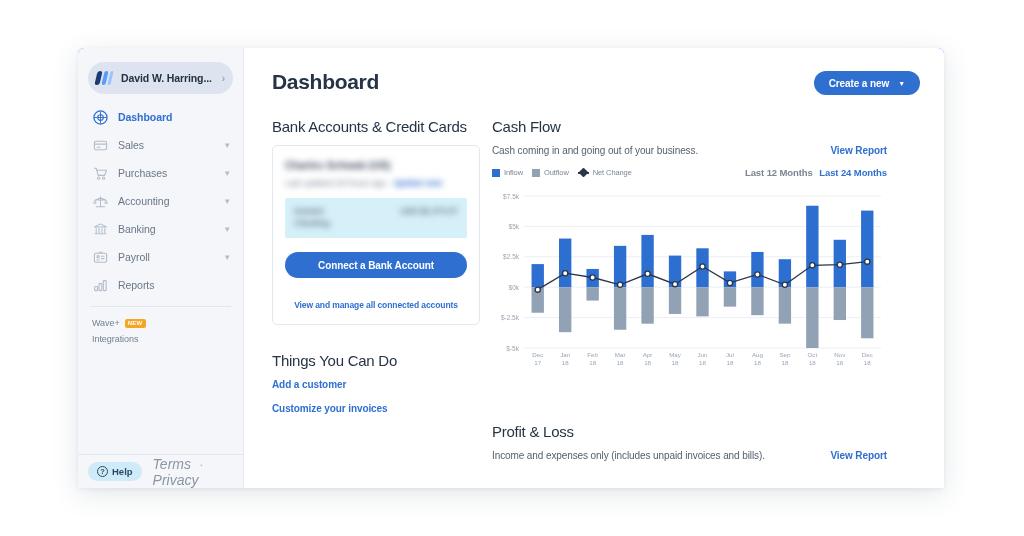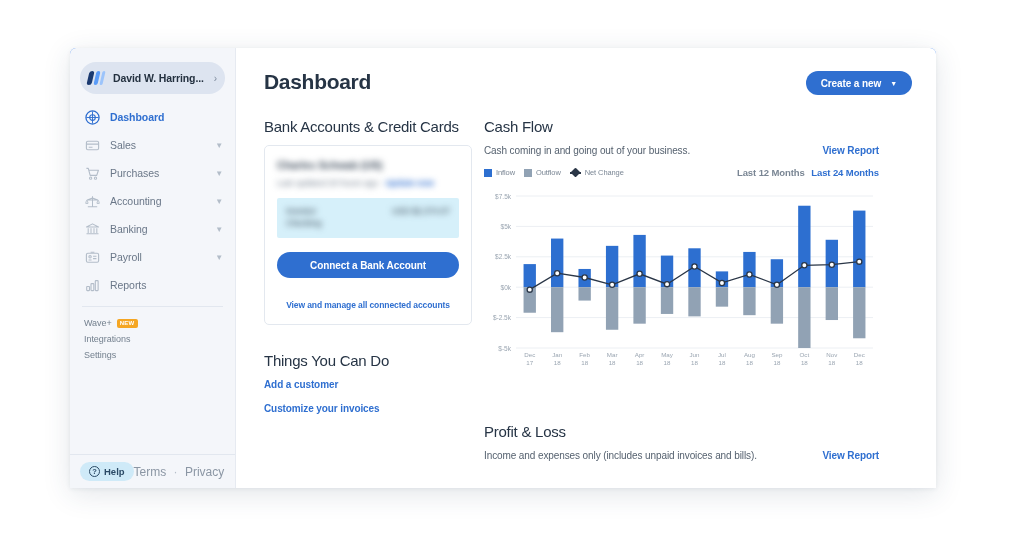--- a/index.html
+++ b/index.html
@@ -6,21 +6,21 @@
   html, body {
     width: 1024px; height: 536px;
     background: #ffffff;
     font-family: "Liberation Sans", sans-serif;
     overflow: hidden;
   }
 
   
   #app-window {
     position: absolute;
-    left: 70px; top: 48px;
+    left: 78px; top: 48px;
     width: 866px; height: 440px;
     background: #3b82f6;
     border-radius: 6px 6px 0 0;
     box-shadow: 0 6px 28px rgba(40,60,90,.13), 0 1px 4px rgba(40,60,90,.08);
     overflow: hidden;
     display: flex;
   }
 
   
   #sidebar {
@@ -82,21 +82,21 @@
     height: 34px; display: flex; align-items: center; padding: 0 10px;
   }
   .help-pill {
     background: #cfeaf8; border-radius: 11px; height: 19px;
     display: flex; align-items: center; padding: 0 9px; cursor: pointer;
   }
   .help-pill .q { width: 11px; height: 11px; border: 1.4px solid #2b4a66;
     border-radius: 50%; font-size: 7.5px; color: #2b4a66; font-weight: bold;
     display: flex; align-items: center; justify-content: center; margin-right: 4px; }
   .help-pill span.t { font-size: 9.5px; font-weight: bold; color: #2b4a66; }
-  .foot-links { font-size: 12px; color: #8b96a4; }
+  .foot-links { margin-left: 11px; font-size: 14px; color: #8b96a4; font-style: italic; }
   .foot-links a { color: #8b96a4; text-decoration: none; cursor: pointer; }
   .dot-sep { margin: 0 4px; color: #b6bfca; }
 
   
   #main { flex: 1; position: relative; background: #fff; overflow: hidden; }
   #page-title {
     position: absolute; left: 28px; top: 22px;
     font-size: 21px; font-weight: bold; color: #263445; letter-spacing: -.3px;
   }
   #create-btn {
@@ -277,23 +277,20 @@
       </div>
 
       <div class="nav-sep"></div>
 
       <div class="mini-item">
         <span>Wave+</span>
         <span class="badge-new">NEW</span>
       </div>
       <div class="mini-item">
         <span>Integrations</span>
-      </div>
-      <div class="mini-item">
-        <span>Settings</span>
       </div>
     </div>
 
     <div id="sidebar-footer">
       <div class="help-pill">
         <span class="q">?</span>
         <span class="t">Help</span>
       </div>
       <div class="foot-links">
         <a>Terms</a>

